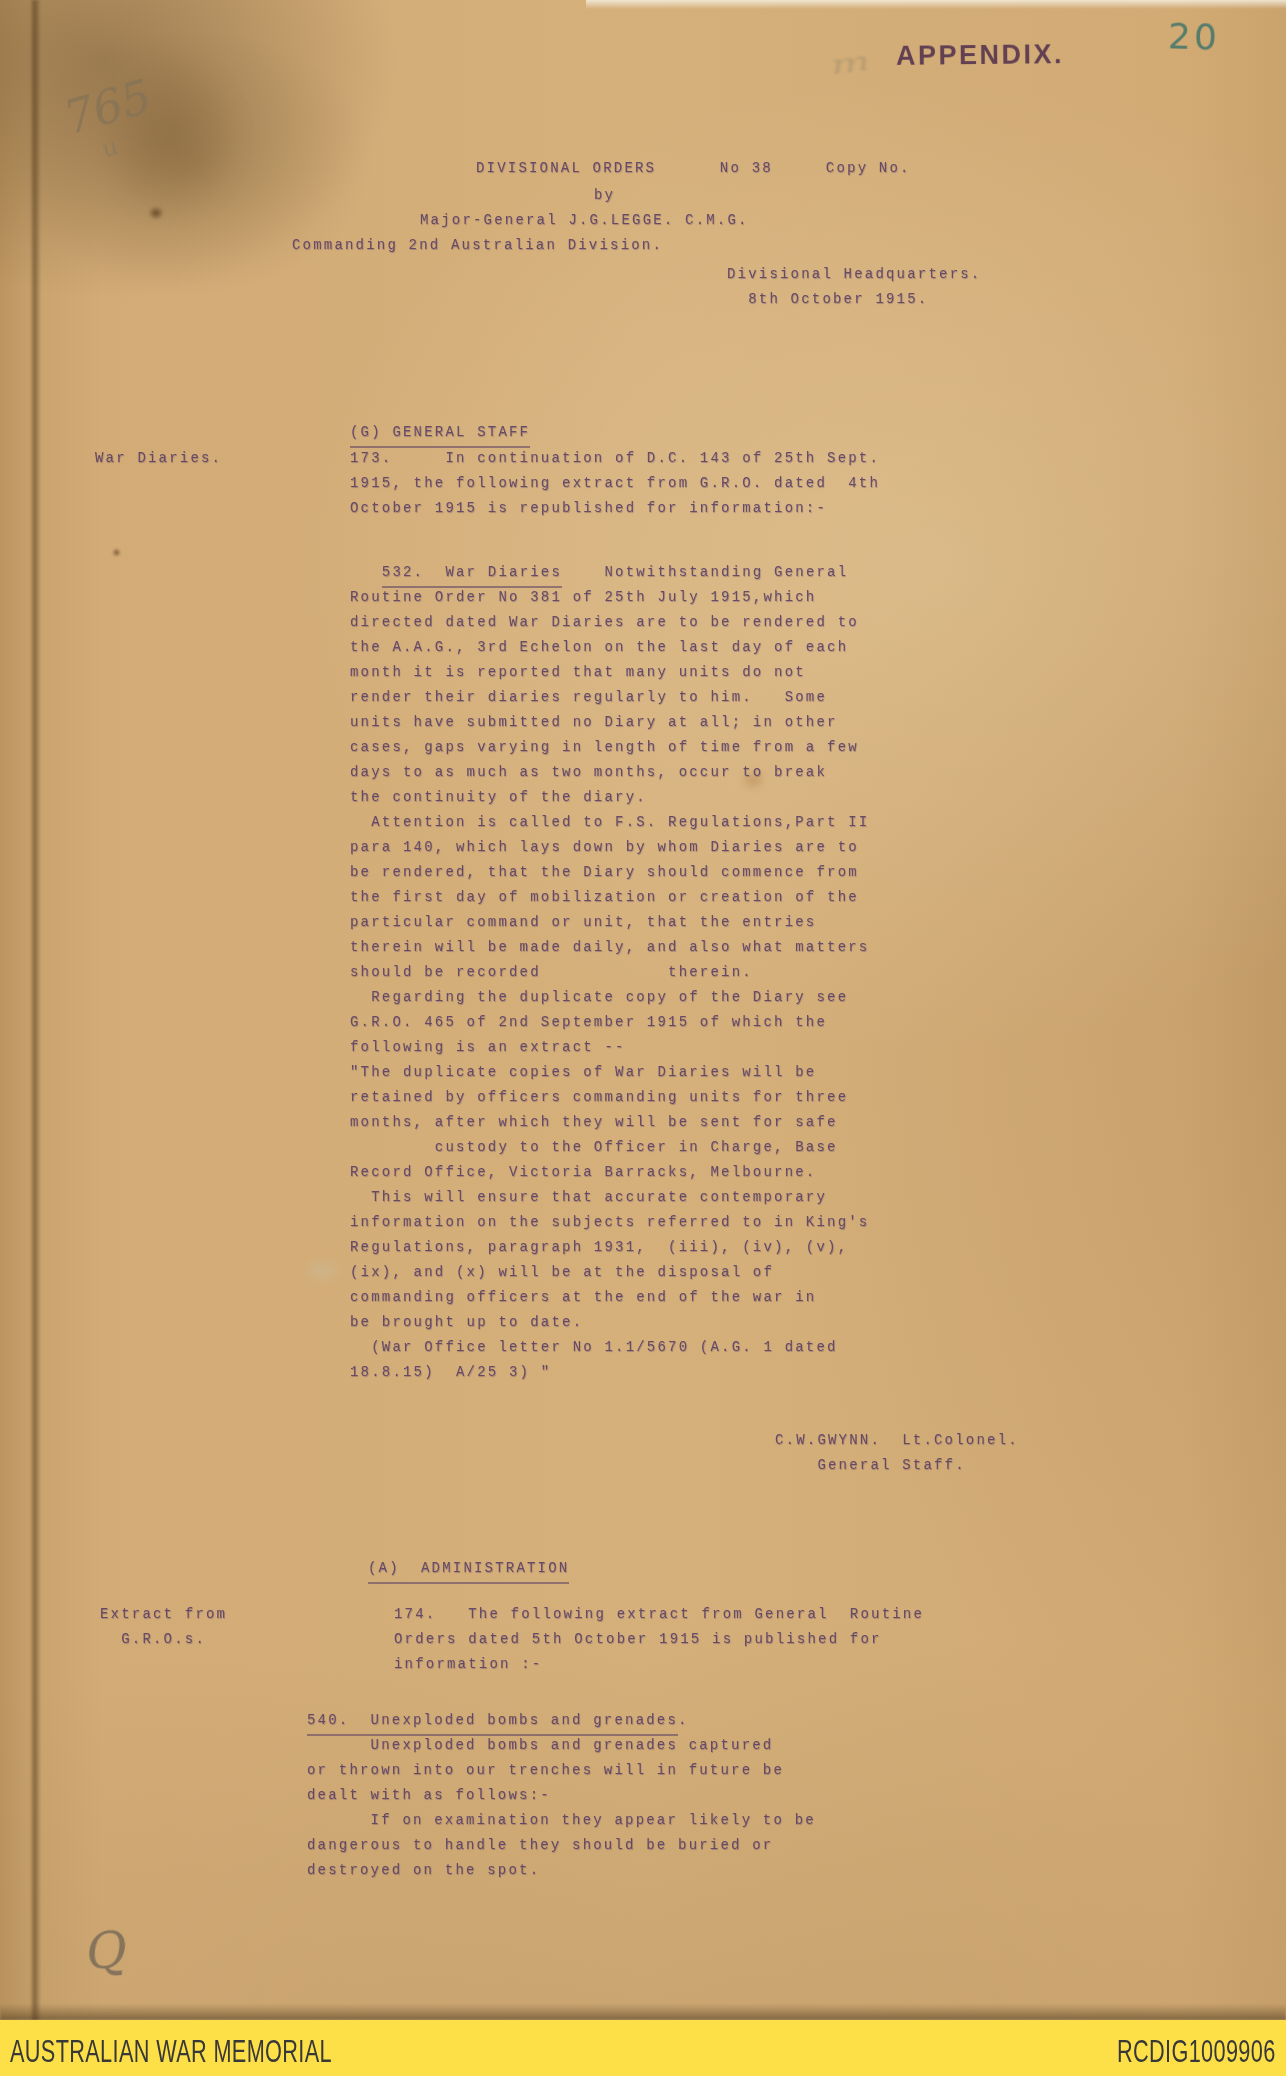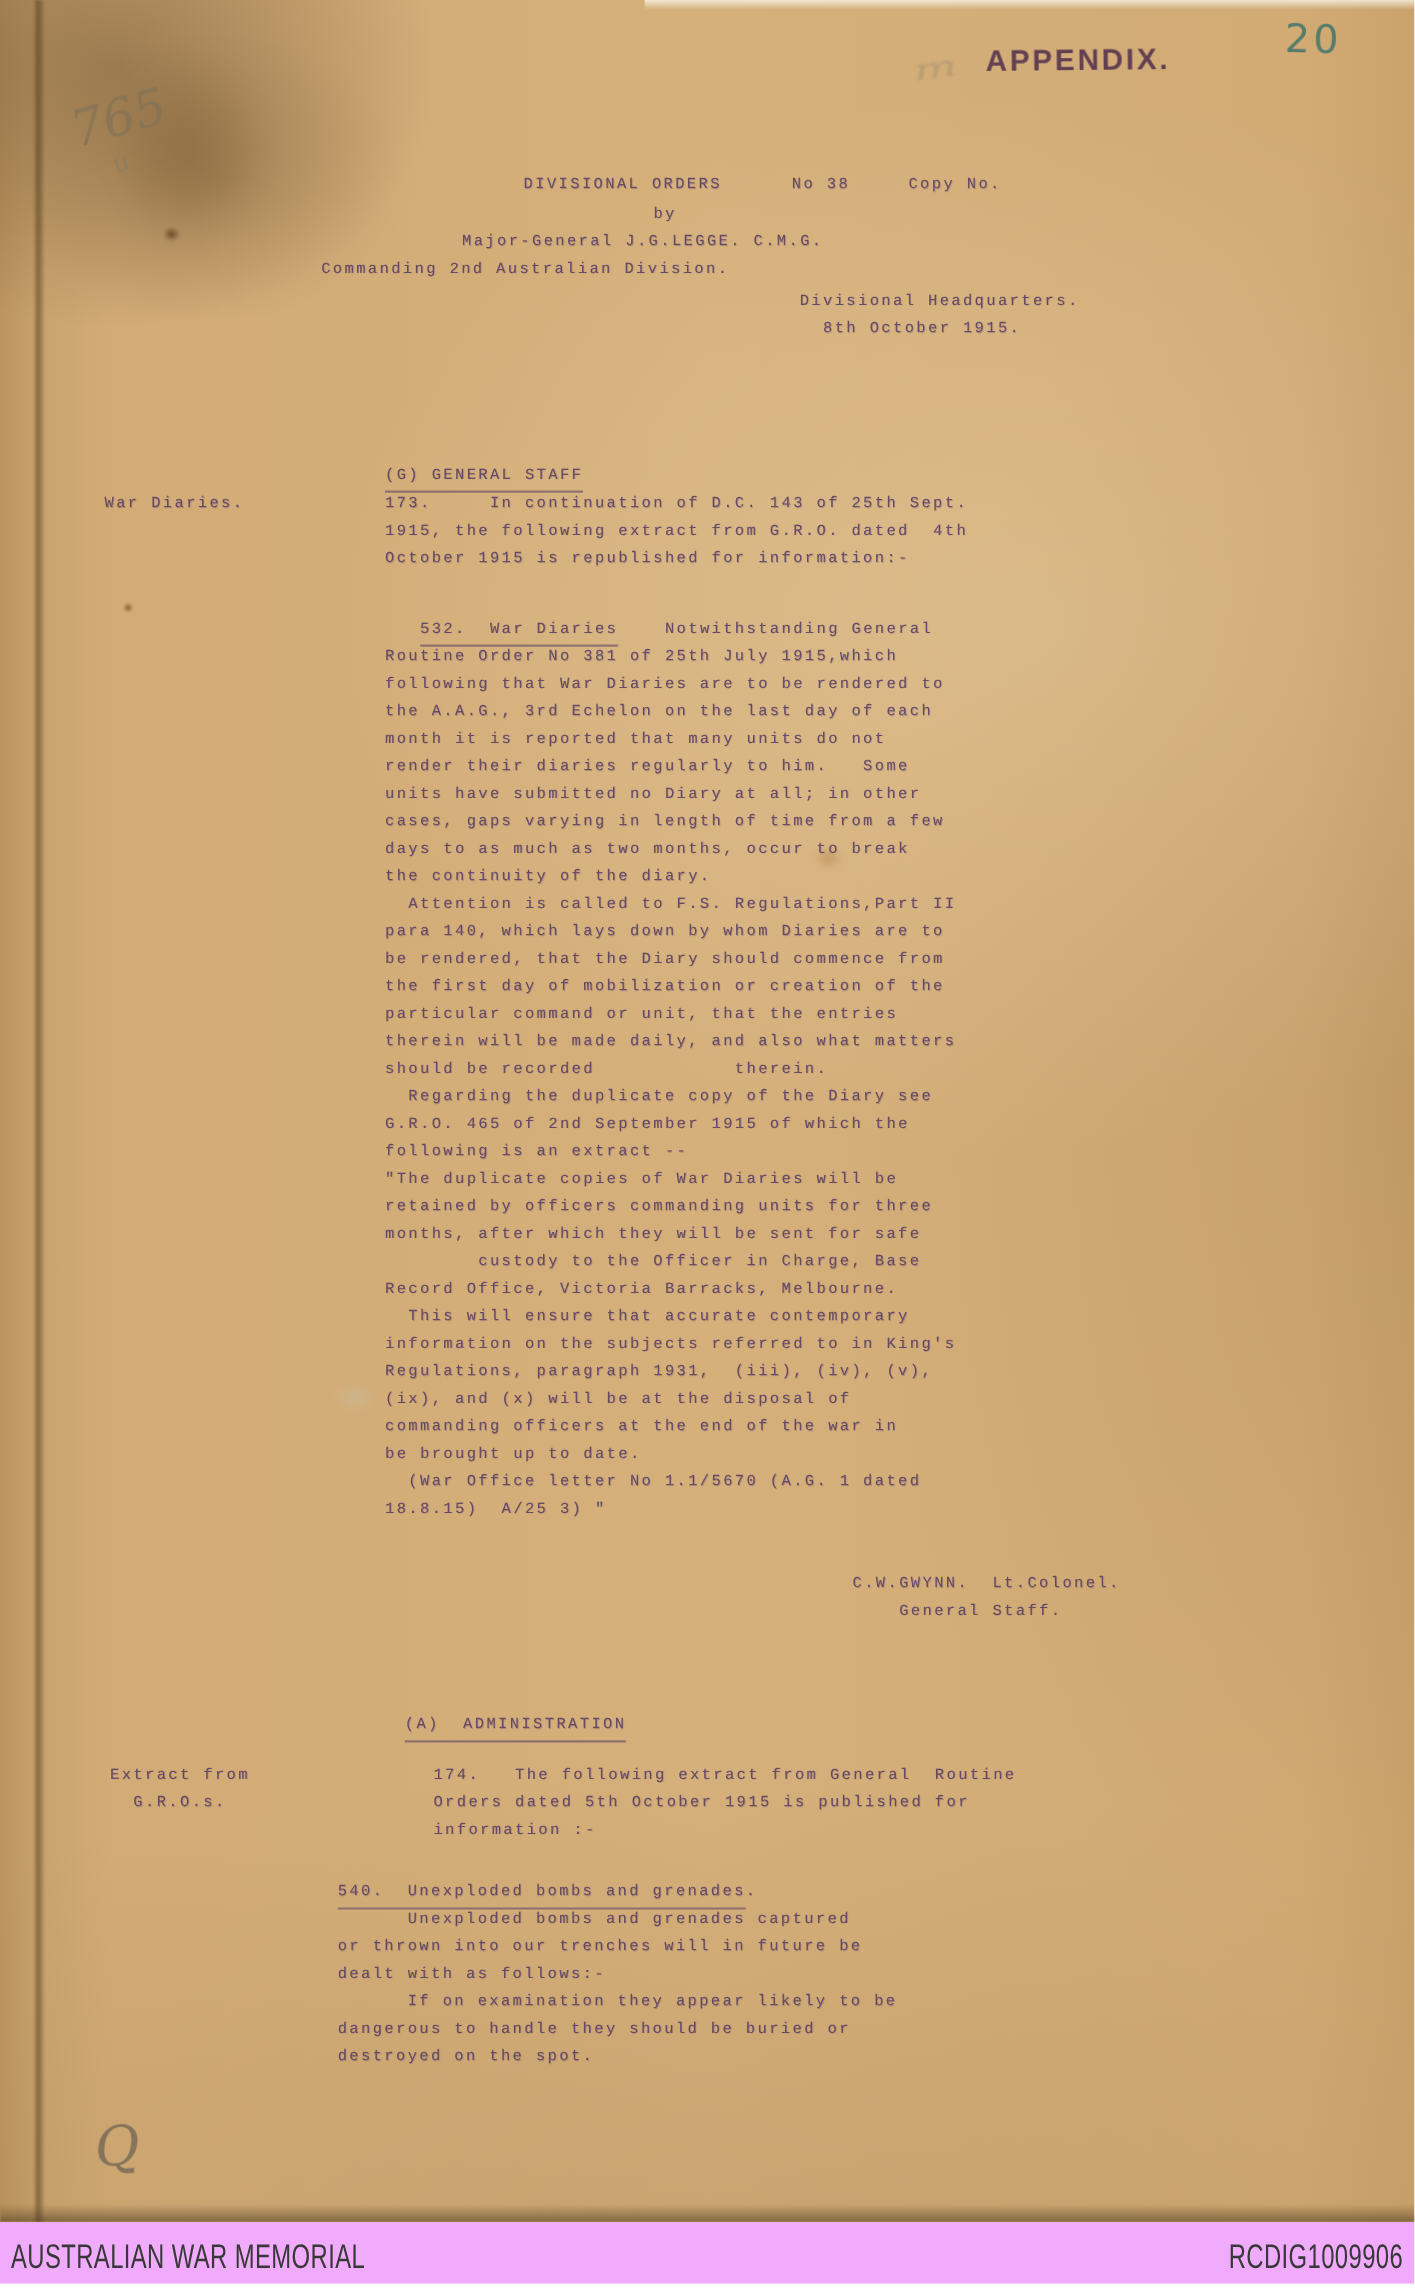--- a/index.html
+++ b/index.html
@@ -67,21 +67,21 @@
   .pencil-tick{position:absolute;left:102px;top:134px;font-family:"DejaVu Serif",serif;
     font-style:italic;font-size:24px;color:#8a7a60;opacity:0.75;transform:rotate(-24deg);
     filter:blur(0.4px);}
   .pencil-scribble{position:absolute;left:838px;top:48px;font-family:"DejaVu Serif",serif;
     font-style:italic;font-size:26px;color:#9a8a6a;opacity:0.5;transform:rotate(-8deg) scaleX(1.6);
     filter:blur(1px);}
   .pencil-q{position:absolute;left:86px;top:1922px;font-family:"DejaVu Serif",serif;
     font-style:italic;font-size:50px;color:#6f6354;opacity:0.75;transform:rotate(-4deg);
     filter:blur(0.4px);}
   
-  .footer{position:absolute;left:0;top:2020px;width:1286px;height:56px;background:#f0abfc;}
+  .footer{position:absolute;left:0;top:2020px;width:1286px;height:56px;background:#fde047;}
   .footer .left,.footer .right{position:absolute;top:14px;font-family:"Liberation Sans",sans-serif;
     font-size:31px;font-weight:400;color:#383838;letter-spacing:0.5px;white-space:nowrap;}
   .footer .left{left:10px;transform:scaleX(0.70);transform-origin:left center;}
   .footer .right{right:10px;transform:scaleX(0.70);transform-origin:right center;}
 </style>
 </head>
 <body>
 
 <div class="page">
   <div class="paper">
@@ -125,21 +125,21 @@
           <div class="tw-line">War Diaries.</div>
         </div>
         <div class="tw-block b-para-173">
           <div class="tw-line">173.     In continuation of D.C. 143 of 25th Sept.</div>
           <div class="tw-line">1915, the following extract from G.R.O. dated  4th</div>
           <div class="tw-line">October 1915 is republished for information:-</div>
         </div>
         <div class="tw-block b-para-532">
           <div class="tw-line">   <span class="u">532.  War Diaries</span>    Notwithstanding General</div>
           <div class="tw-line">Routine Order No 381 of 25th July 1915,which</div>
-          <div class="tw-line">following that War Diaries are to be rendered to</div>
+          <div class="tw-line">directed dated War Diaries are to be rendered to</div>
           <div class="tw-line">the A.A.G., 3rd Echelon on the last day of each</div>
           <div class="tw-line">month it is reported that many units do not</div>
           <div class="tw-line">render their diaries regularly to him.   Some</div>
           <div class="tw-line">units have submitted no Diary at all; in other</div>
           <div class="tw-line">cases, gaps varying in length of time from a few</div>
           <div class="tw-line">days to as much as two months, occur to break</div>
           <div class="tw-line">the continuity of the diary.</div>
           <div class="tw-line">  Attention is called to F.S. Regulations,Part II</div>
           <div class="tw-line">para 140, which lays down by whom Diaries are to</div>
           <div class="tw-line">be rendered, that the Diary should commence from</div>

